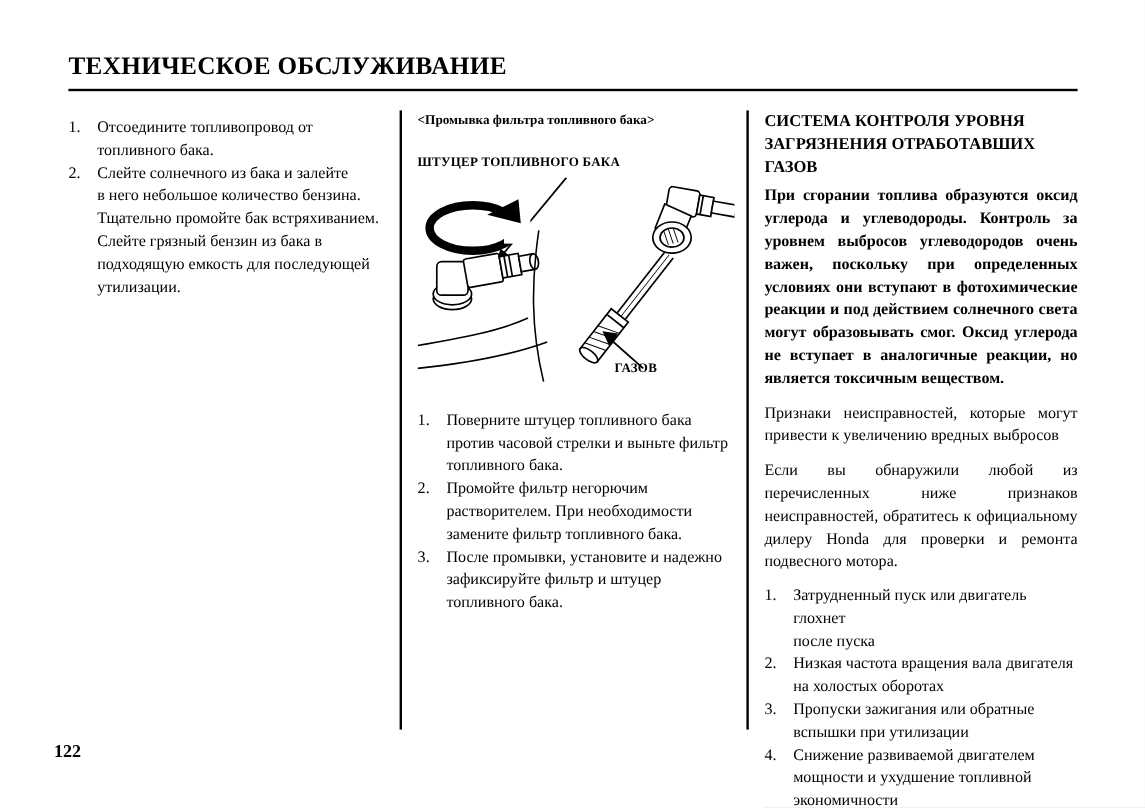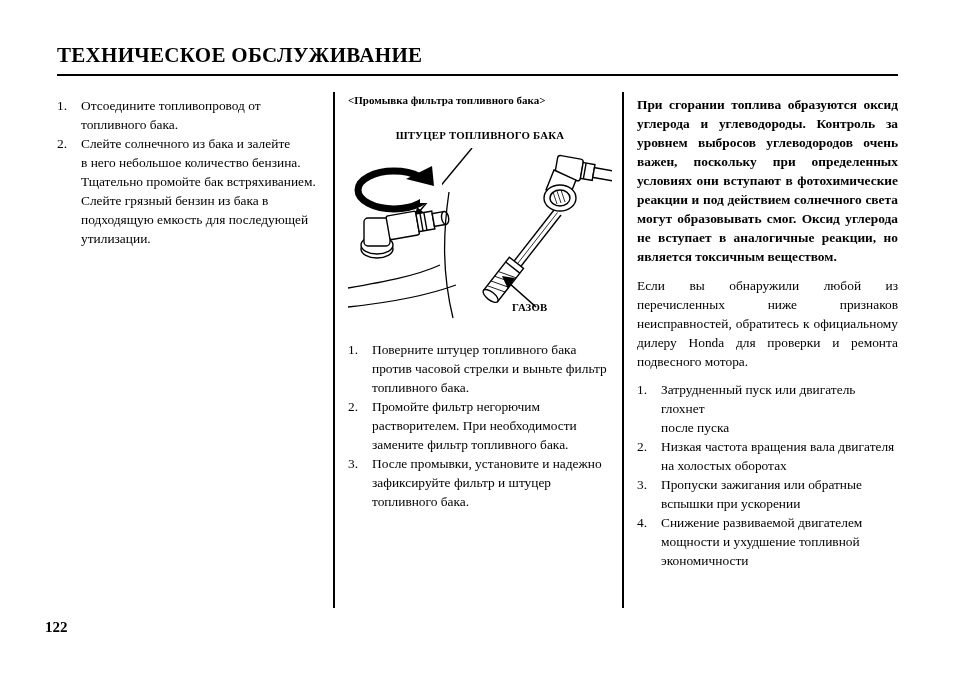--- a/index.html
+++ b/index.html
@@ -21,21 +21,21 @@
   .col-mid{left:348px;width:264px;}
   .col-right{left:637px;width:261px;}
   .step{display:flex;margin:0;}
   .step .num{flex:none;width:24px;}
   .step .txt{flex:1;white-space:pre-line;}
   .steps{margin-top:6px;}
   .mid-heading{
     margin:1px 0 0;font-size:11px;font-weight:bold;white-space:nowrap;
   }
   .fig-top-label{
-    margin-top:16px;text-align:center;font-size:10.8px;font-weight:bold;
+    margin-top:16px;font-size:10.8px;font-weight:bold;
     letter-spacing:.2px;
   }
   .figure{position:relative;height:182px;margin-top:3px;}
   .figure svg{position:absolute;left:0;top:0;}
   .filter-label{
     position:absolute;left:164px;top:150px;font-size:10.8px;font-weight:bold;
     letter-spacing:.2px;
   }
   .mid-steps{margin-top:10px;}
   .right-heading{
@@ -171,38 +171,42 @@
         <span class="txt">После промывки, установите и надежно
 зафиксируйте фильтр и штуцер
 топливного бака.</span>
       </div>
     </div>
   </section>
 
   <div class="vdivider divider-2"></div>
 
   <section class="col col-right">
+    <h2 class="right-heading">СИСТЕМА КОНТРОЛЯ УРОВНЯ
+ЗАГРЯЗНЕНИЯ ОТРАБОТАВШИХ
+ГАЗОВ</h2>
     <p class="para first">При сгорании топлива образуются оксид углерода и углеводороды. Контроль за уровнем выбросов углеводородов очень важен, поскольку при определенных условиях они вступают в фотохимические реакции и под действием солнечного света могут образовывать смог. Оксид углерода не вступает в аналогичные реакции, но является токсичным веществом.</p>
+    <p class="para">Признаки неисправностей, которые могут привести к увеличению вредных выбросов</p>
     <p class="para">Если вы обнаружили любой из перечисленных ниже признаков неисправностей, обратитесь к официальному дилеру Honda для проверки и ремонта подвесного мотора.</p>
 
     <div class="steps right-steps">
       <div class="step">
         <span class="num">1.</span>
         <span class="txt">Затрудненный пуск или двигатель глохнет
 после пуска</span>
       </div>
       <div class="step">
         <span class="num">2.</span>
         <span class="txt">Низкая частота вращения вала двигателя
 на холостых оборотах</span>
       </div>
       <div class="step">
         <span class="num">3.</span>
         <span class="txt">Пропуски зажигания или обратные
-вспышки при ускорении</span>
+вспышки при утилизации</span>
       </div>
       <div class="step">
         <span class="num">4.</span>
         <span class="txt">Снижение развиваемой двигателем
 мощности и ухудшение топливной
 экономичности</span>
       </div>
     </div>
   </section>
 

